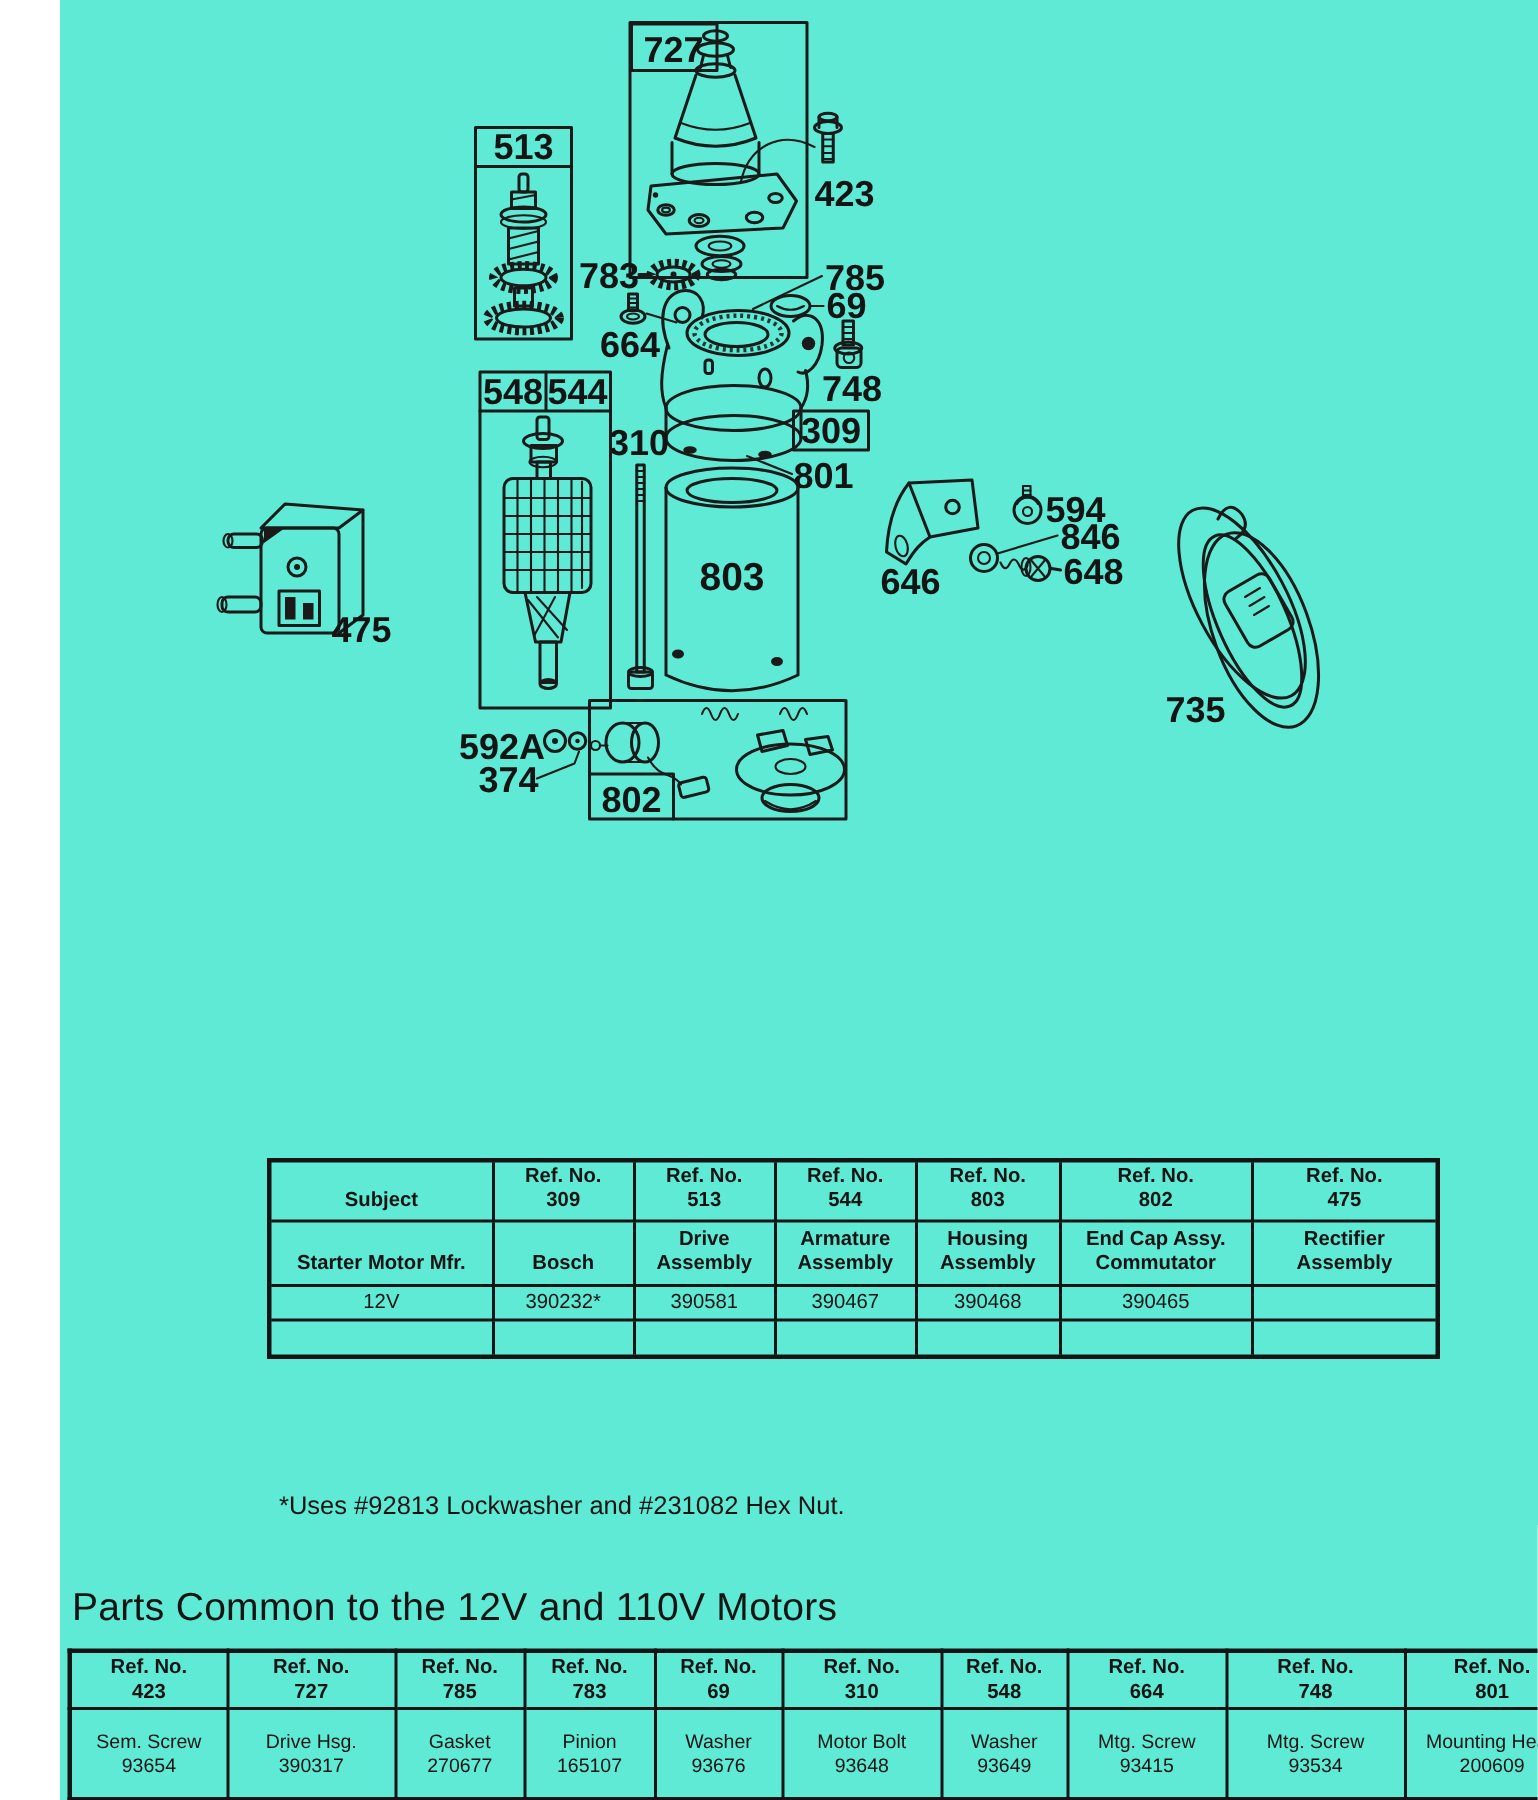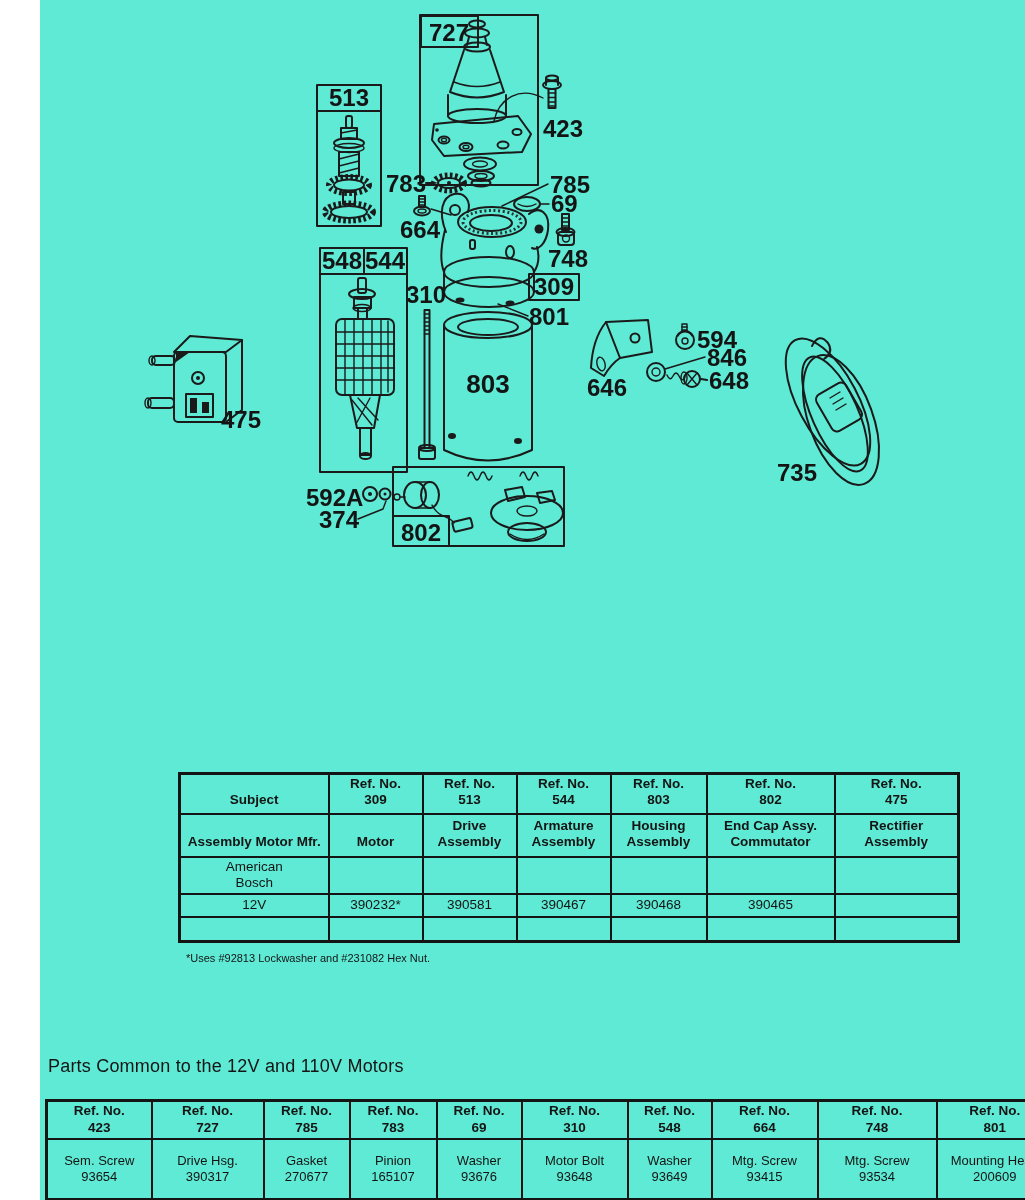--- a/index.html
+++ b/index.html
@@ -19,22 +19,22 @@
   table.spec{
     position:absolute;left:138px;top:772px;width:779px;
     border-collapse:collapse;table-layout:fixed;
     border:3px solid #141414;font-size:13.5px;line-height:1.22;color:#141414;
   }
   table.spec td{border:2px solid #141414;text-align:center;vertical-align:middle;
     white-space:pre-line;padding:1px 3px;overflow:hidden;}
   table.spec tr.hdr td{font-weight:bold;vertical-align:bottom;padding-bottom:4px;}
   table.spec tr.sub td{vertical-align:bottom;padding-bottom:5px;font-weight:bold;}
   
-  .footnote{position:absolute;left:146px;top:952px;font-size:11px;}
-  .section-heading{position:absolute;left:8px;top:1056px;font-size:18px;font-weight:500;letter-spacing:.2px;}
+  .footnote{position:absolute;left:146px;top:994px;font-size:17px;}
+  .section-heading{position:absolute;left:8px;top:1056px;font-size:26px;font-weight:500;letter-spacing:.2px;}
   
   table.common{
     position:absolute;left:5px;top:1099px;width:1007px;
     border-collapse:collapse;table-layout:fixed;
     border:3px solid #141414;font-size:13px;line-height:1.25;color:#141414;
   }
   table.common td{border:2px solid #141414;text-align:center;vertical-align:middle;
     white-space:pre-line;padding:1px 2px;overflow:hidden;}
   table.common tr.hdr td{font-weight:bold;font-size:13.5px;}
 </style>
@@ -310,42 +310,32 @@
         <td>Ref. No.
 544</td>
         <td>Ref. No.
 803</td>
         <td>Ref. No.
 802</td>
         <td>Ref. No.
 475</td>
       </tr>
       <tr class="sub" style="height:43px">
-        <td>Assembly Motor Mfr.</td>
-        <td>Motor</td>
+        <td>Starter Motor Mfr.</td>
+        <td>Bosch</td>
         <td>Drive
 Assembly</td>
         <td>Armature
 Assembly</td>
         <td>Housing
 Assembly</td>
         <td>End Cap Assy.
 Commutator</td>
         <td>Rectifier
 Assembly</td>
-      </tr>
-      <tr style="height:37px">
-        <td>American
-Bosch</td>
-        <td></td>
-        <td></td>
-        <td></td>
-        <td></td>
-        <td></td>
-        <td></td>
       </tr>
       <tr style="height:23px">
         <td>12V</td>
         <td>390232*</td>
         <td>390581</td>
         <td>390467</td>
         <td>390468</td>
         <td>390465</td>
         <td></td>
       </tr>

